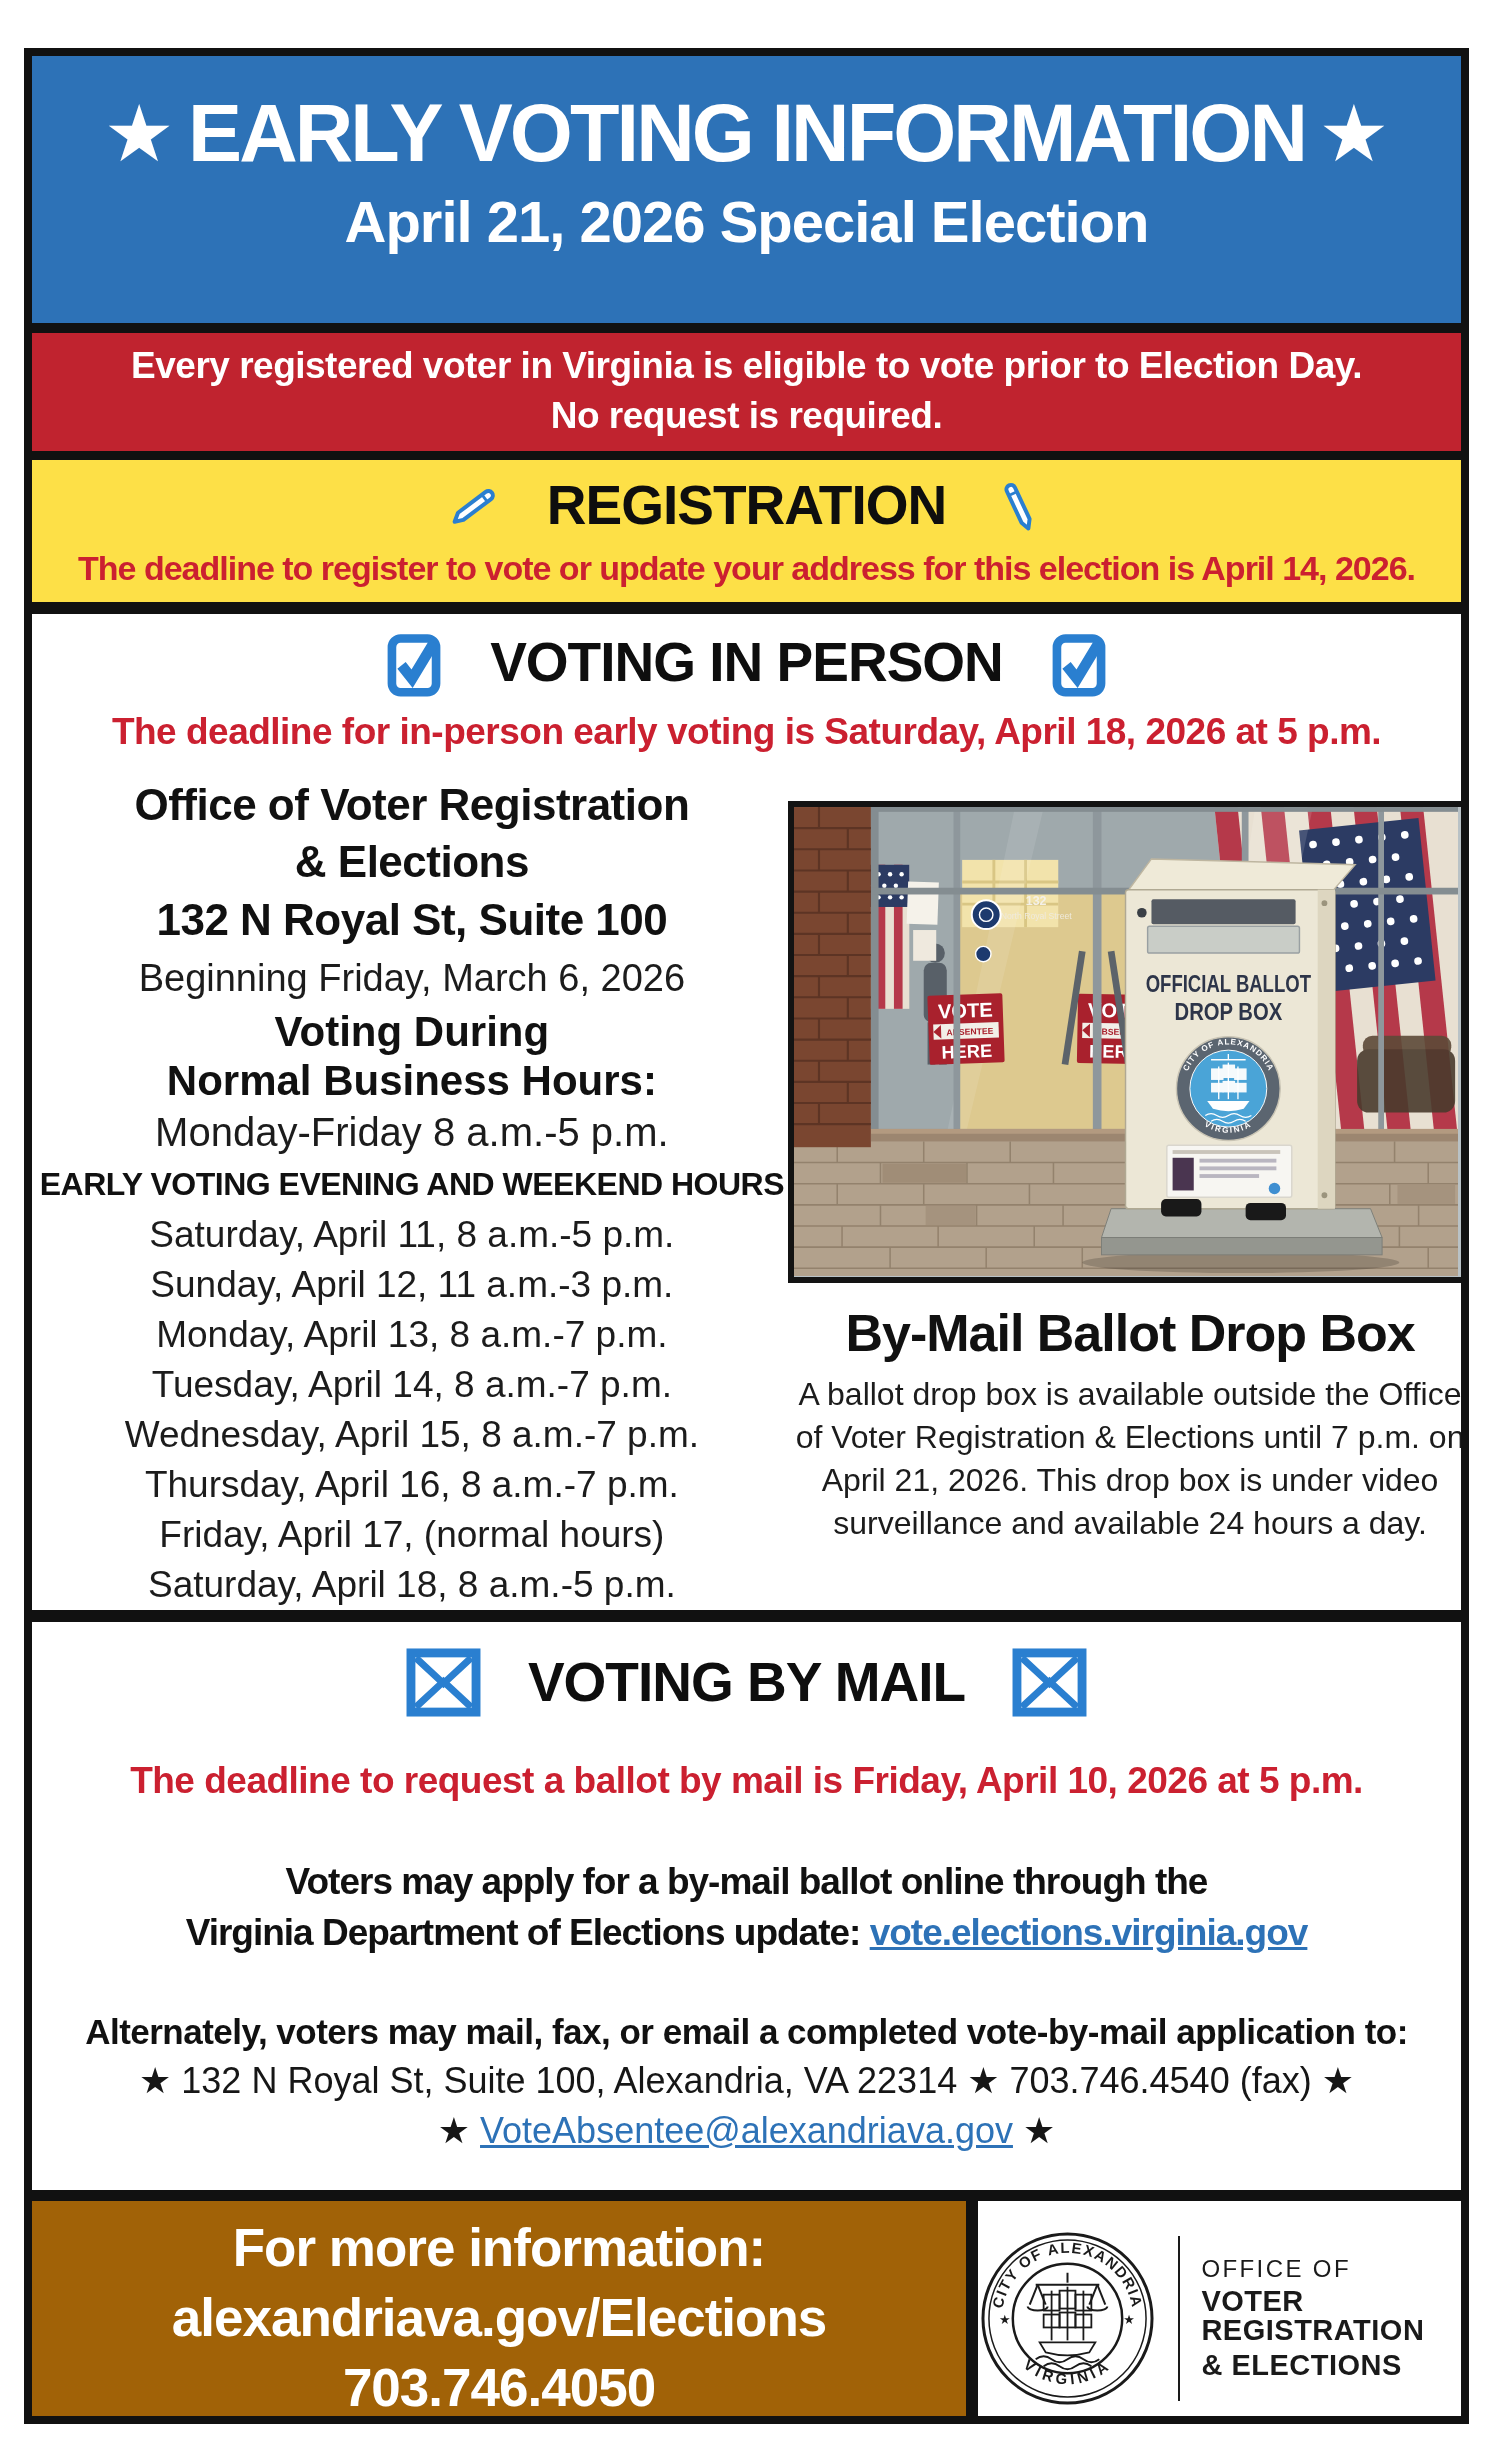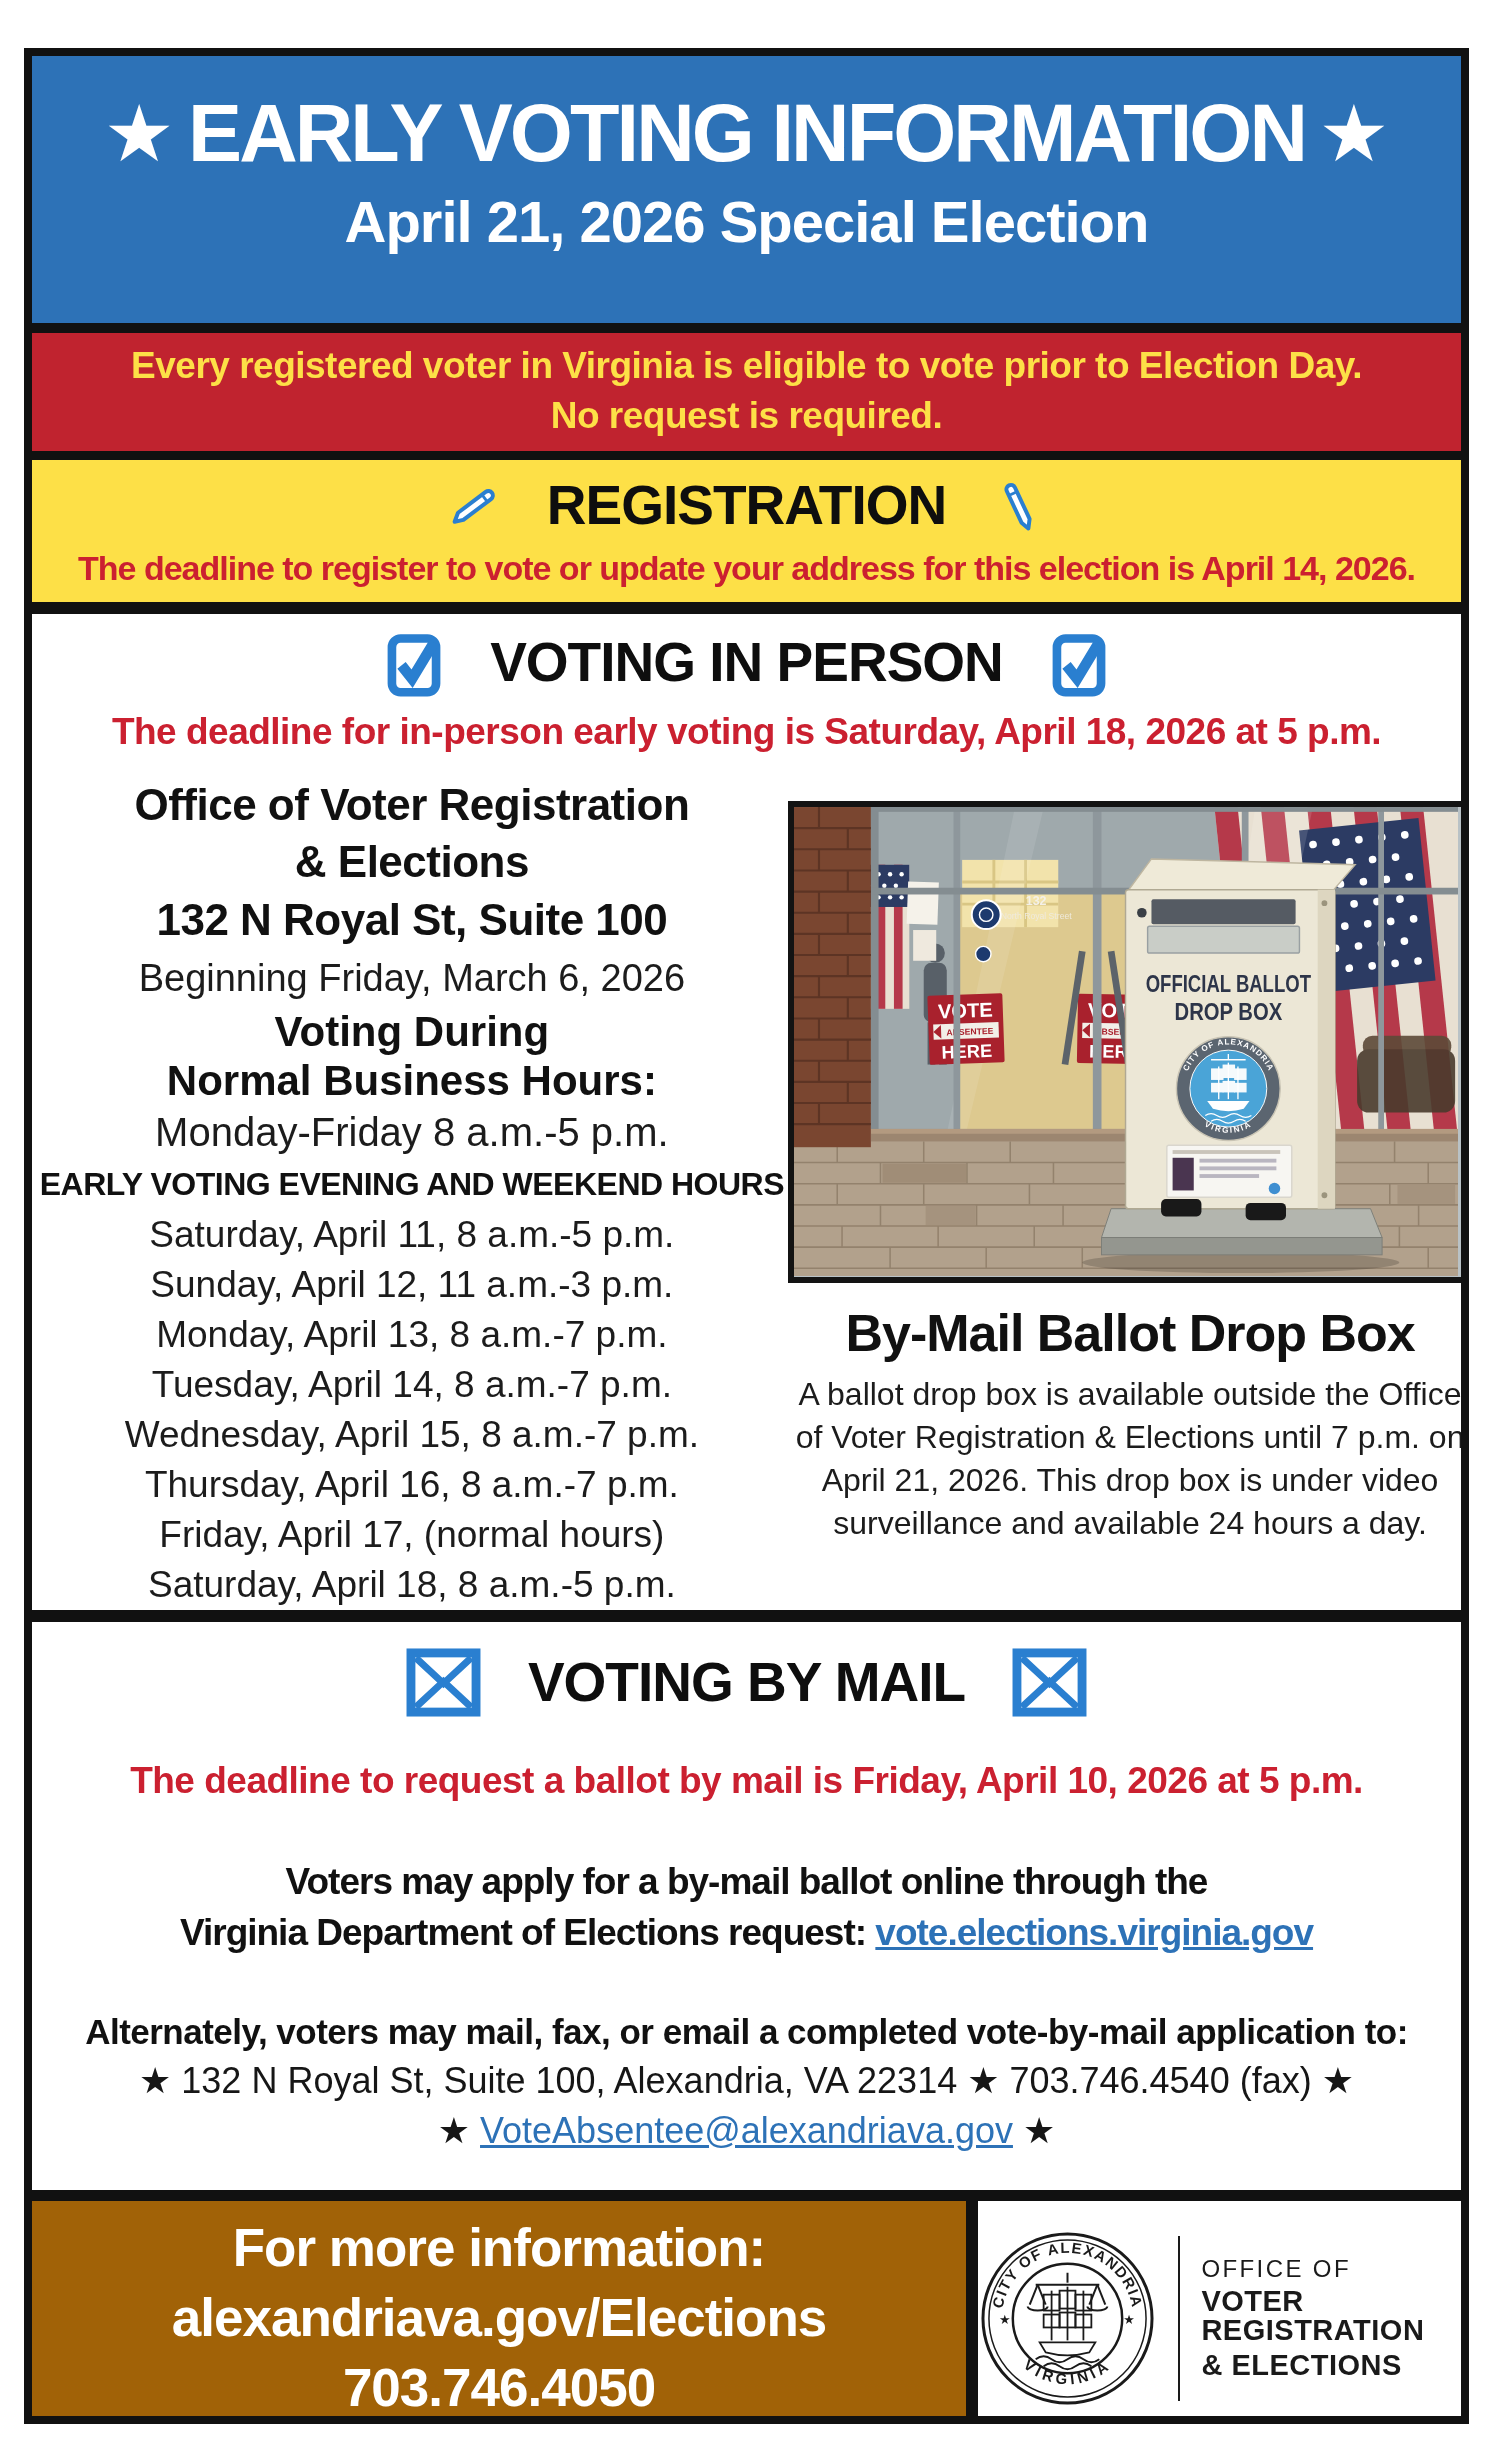--- a/index.html
+++ b/index.html
@@ -23,21 +23,21 @@
     margin-top:37px;white-space:nowrap;
   }
   .hdr-title h1{
     margin:0;font-size:81px;font-weight:700;letter-spacing:-2.9px;line-height:1;
   }
   .hdr-star{font-size:79px;line-height:1;font-weight:400;}
   .hdr-sub{margin-top:19px;font-size:58px;font-weight:700;letter-spacing:-1px;line-height:1;}
 
   
   .banner{
-    flex:0 0 118px;background:#c0232f;color:#fde047;text-align:center;
+    flex:0 0 118px;background:#c0232f;color:#ffffff;text-align:center;
     display:flex;flex-direction:column;justify-content:center;gap:5.8px;
   }
   .banner div{font-size:37px;font-weight:700;letter-spacing:-0.5px;line-height:1.2;white-space:nowrap;}
 
   
   .sec-title-row{
     display:flex;align-items:center;justify-content:center;gap:46px;
   }
   .sec-title{
     margin:0;font-size:55px;font-weight:700;letter-spacing:-1px;color:#0e0e0e;line-height:1;
@@ -484,21 +484,21 @@
         <rect x="6" y="6" width="66" height="60" fill="#fff" stroke="#2a7fd0" stroke-width="9"></rect>
         <path d="M11 11 L39 37 L67 11" fill="none" stroke="#2a7fd0" stroke-width="7"></path>
         <path d="M11 61 L39 35 L67 61" fill="none" stroke="#2a7fd0" stroke-width="7"></path>
       </svg>
     </div>
     <div class="red-line">The deadline to request a ballot by mail is Friday, April 10, 2026 at 5 p.m.</div>
 
     <div class="apply">
       <div>Voters may apply for a by-mail ballot online through the</div>
       <div>
-        <span>Virginia Department of Elections request: </span><a class="link">vote.elections.virginia.gov</a>
+        <span>Virginia Department of Elections update: </span><a class="link">vote.elections.virginia.gov</a>
       </div>
     </div>
 
     <div class="alt">
       <div class="alt-head">Alternately, voters may mail, fax, or email a completed vote-by-mail application to:</div>
       <div class="alt-addr">★ 132 N Royal St, Suite 100, Alexandria, VA 22314 ★ 703.746.4540 (fax) ★</div>
       <div class="alt-email">
         <span>★</span>
         <a class="link">VoteAbsentee@alexandriava.gov</a>
         <span>★</span>

